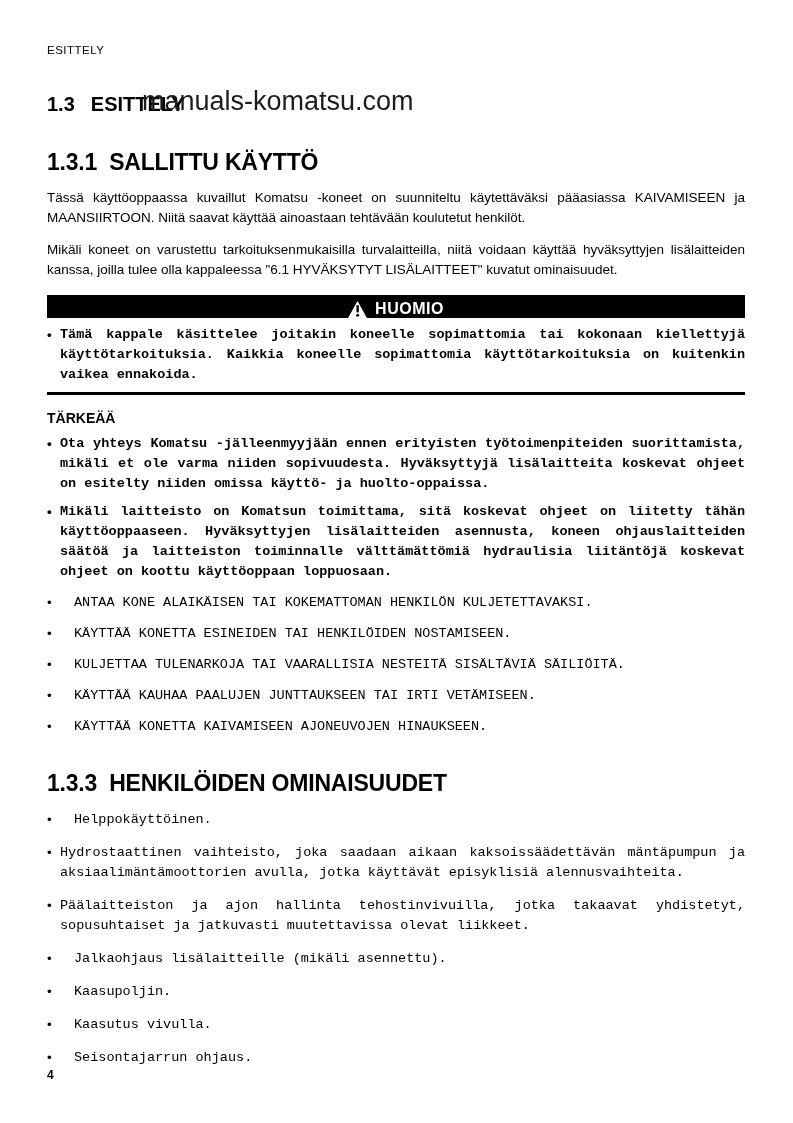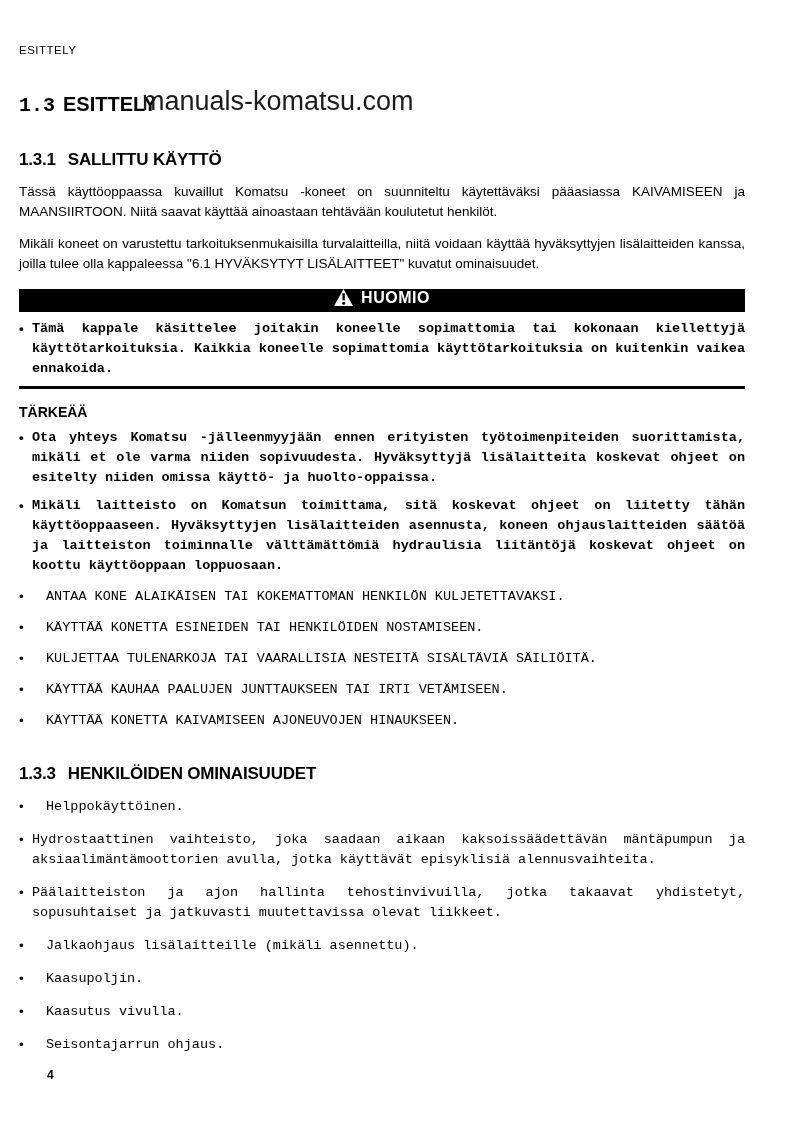--- a/index.html
+++ b/index.html
@@ -11,21 +11,21 @@
   }
   .page {
     position: relative;
     width: 793px;
     height: 1123px;
     background: #ffffff;
     overflow: hidden;
   }
   .content {
     position: relative;
-    padding: 0 48px 0 19px;
+    padding: 0 48px 0 47px;
     box-sizing: border-box;
     width: 100%;
   }
   .running-header {
     padding-top: 44px;
     font-size: 11.5px;
     letter-spacing: 0.5px;
   }
   .watermark {
     position: absolute;
@@ -36,40 +36,40 @@
     white-space: nowrap;
     z-index: 2;
   }
   h1.doc-title {
     position: relative;
     z-index: 1;
     margin: 37px 0 0 0;
     font-size: 20px;
     font-weight: bold;
   }
-  h1.doc-title .num { margin-right: 8px; font-family: Liberation Mono, monospace; }
+  h1.doc-title .num { margin-right: 16px; }
   h2.sec-title {
     margin: 33px 0 0 0;
-    font-size: 17px;
+    font-size: 23px;
     font-weight: bold;
     letter-spacing: -0.2px;
   }
   h2.sec-title .num { margin-right: 12px; }
   p.body-text {
     margin: 12px 0 0 0;
     font-size: 13.5px;
     line-height: 20px;
     text-align: justify;
   }
   .warning-banner {
     margin-top: 15px;
     background: #000000;
     height: 23px;
     display: flex;
-    align-items: flex-start;
+    align-items: flex-end;
     justify-content: center;
     gap: 8px;
   }
   .warning-banner .warning-label {
     color: #ffffff;
     font-weight: bold;
     font-size: 16px;
     letter-spacing: 0.5px;
   }
   .warning-banner svg { display: block; }

